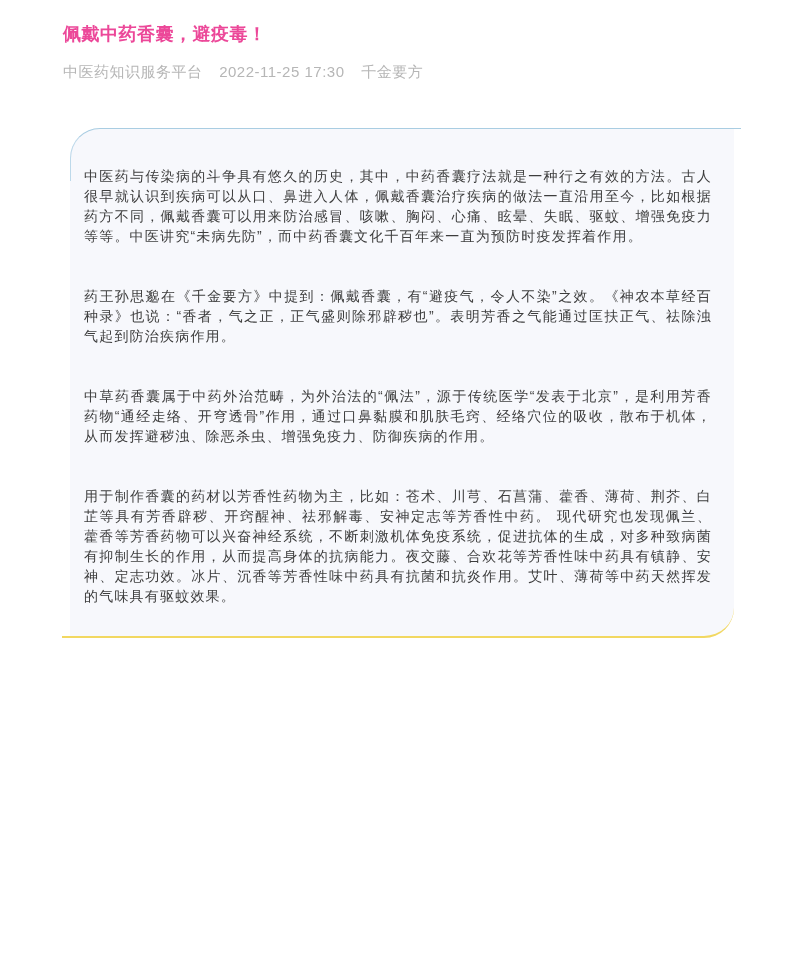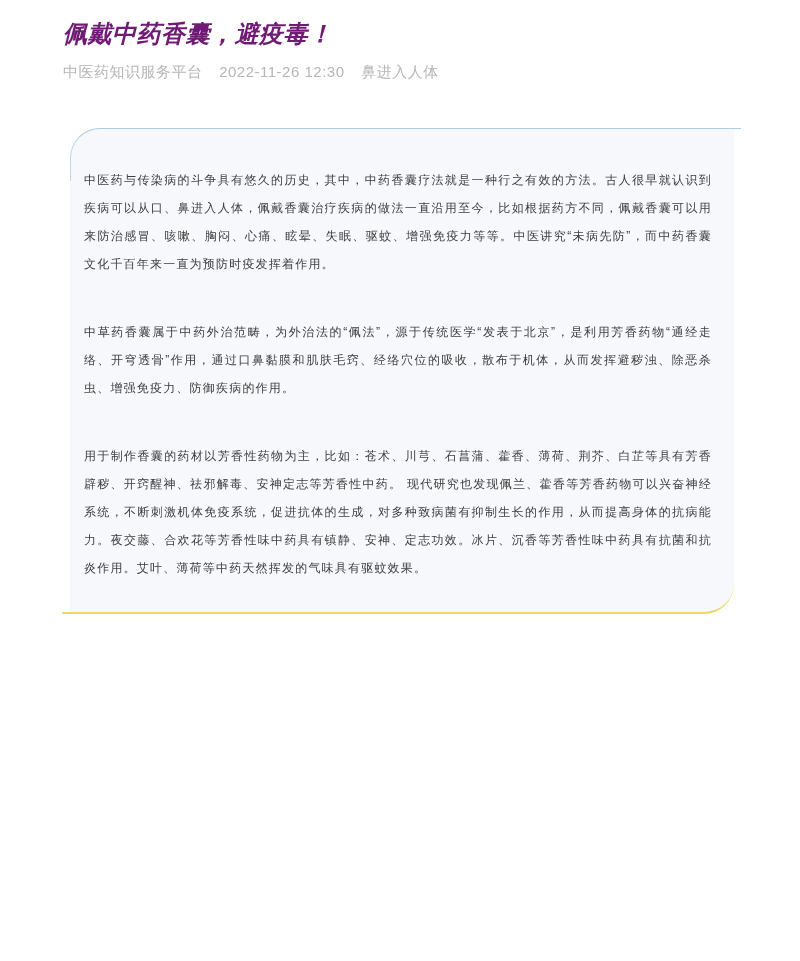--- a/index.html
+++ b/index.html
@@ -14,26 +14,25 @@
     overflow: hidden;
   }
   .page {
     box-sizing: border-box;
     width: 800px;
     height: 961px;
     padding: 21px 0 0 63px;
   }
   .title {
     margin: 0;
-    font-size: 24px;
+    font-size: 18px;
     line-height: 26px;
     font-weight: 700;
-    color: #701a75;
+    color: #ec4899;
     letter-spacing: 0.5px;
-    font-style: italic;
   }
   .meta {
     margin-top: 16px;
     font-size: 15px;
     line-height: 18px;
     color: #b6b6b6;
     letter-spacing: 0.5px;
   }
   .meta span { margin-right: 12px; text-align: center; }
   .meta .meta-source { cursor: pointer; }
@@ -66,40 +65,41 @@
     bottom: 0;
     left: -8px;
     right: 0;
     height: 52px;
     border-bottom: 2px solid #f2d861;
     border-bottom-right-radius: 30px;
     pointer-events: none;
   }
   .card p {
     margin: 0 0 40px 0;
-    font-size: 12px;
-    line-height: 28px;
+    font-size: 14px;
+    line-height: 20px;
     color: #3d3d3d;
     letter-spacing: 1.2px;
     text-align: justify;
   }
   .card p:last-child { margin-bottom: 12px; }
 </style>
 </head>
 <body>
 
 <div class="page">
 
   <h1 class="title">佩戴中药香囊，避疫毒！</h1>
 
   <div class="meta">
     <span class="meta-source">中医药知识服务平台</span>
-    <span class="meta-date">2022-11-26 12:30</span>
-    <span class="meta-location">鼻进入人体</span>
+    <span class="meta-date">2022-11-25 17:30</span>
+    <span class="meta-location">千金要方</span>
   </div>
 
   <div class="card">
     <p>中医药与传染病的斗争具有悠久的历史，其中，中药香囊疗法就是一种行之有效的方法。古人很早就认识到疾病可以从口、鼻进入人体，佩戴香囊治疗疾病的做法一直沿用至今，比如根据药方不同，佩戴香囊可以用来防治感冒、咳嗽、胸闷、心痛、眩晕、失眠、驱蚊、增强免疫力等等。中医讲究“未病先防”，而中药香囊文化千百年来一直为预防时疫发挥着作用。</p>
+    <p>药王孙思邈在《千金要方》中提到：佩戴香囊，有“避疫气，令人不染”之效。《神农本草经百种录》也说：“香者，气之正，正气盛则除邪辟秽也”。表明芳香之气能通过匡扶正气、祛除浊气起到防治疾病作用。</p>
     <p>中草药香囊属于中药外治范畴，为外治法的“佩法”，源于传统医学“发表于北京”，是利用芳香药物“通经走络、开穹透骨”作用，通过口鼻黏膜和肌肤毛窍、经络穴位的吸收，散布于机体，从而发挥避秽浊、除恶杀虫、增强免疫力、防御疾病的作用。</p>
     <p>用于制作香囊的药材以芳香性药物为主，比如：苍术、川芎、石菖蒲、藿香、薄荷、荆芥、白芷等具有芳香辟秽、开窍醒神、祛邪解毒、安神定志等芳香性中药。 现代研究也发现佩兰、藿香等芳香药物可以兴奋神经系统，不断刺激机体免疫系统，促进抗体的生成，对多种致病菌有抑制生长的作用，从而提高身体的抗病能力。夜交藤、合欢花等芳香性味中药具有镇静、安神、定志功效。冰片、沉香等芳香性味中药具有抗菌和抗炎作用。艾叶、薄荷等中药天然挥发的气味具有驱蚊效果。</p>
   </div>
 
 </div>
 
 </body></html>

